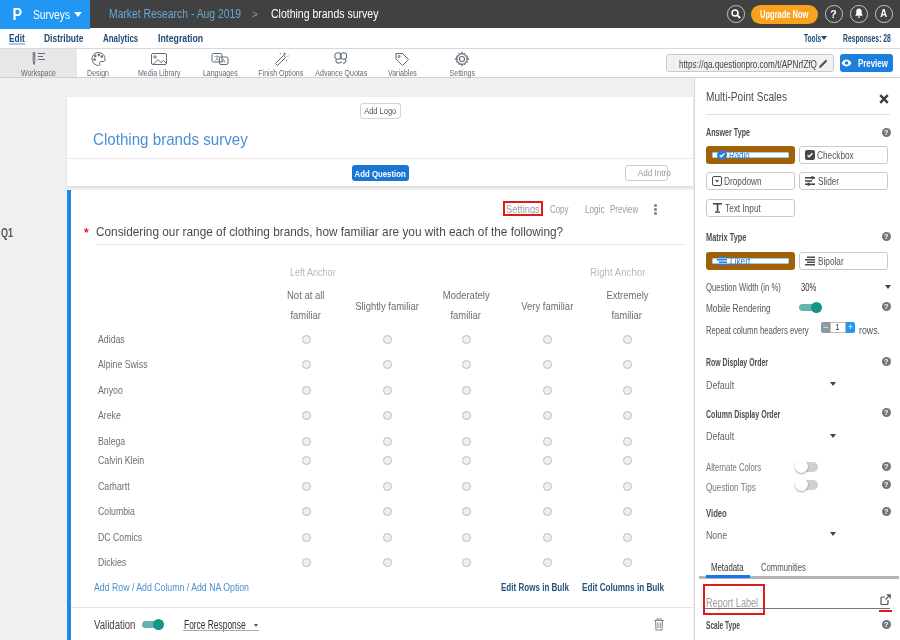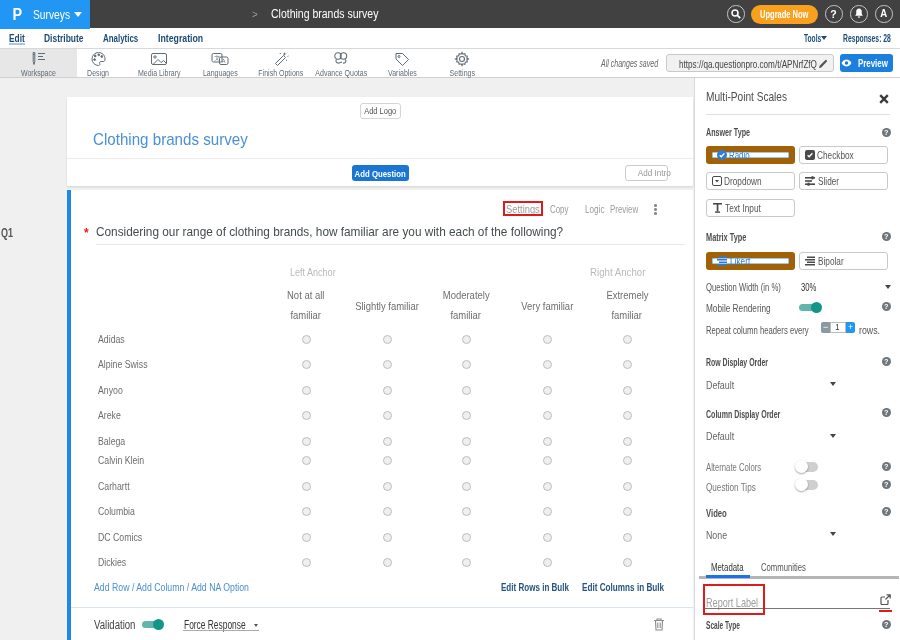--- a/index.html
+++ b/index.html
@@ -104,20 +104,23 @@
 #redbox1 { position:absolute; left:8px; top:506px; width:62px; height:31px; border:2.5px solid #e01b1b; }
 #replabel { position:absolute; left:11.4px; top:516.5px; font-size:13px; color:#9e9e9e; }
 #repline { position:absolute; left:9.6px; top:530px; width:185px; height:1px; background:#777; }
 #redline1 { position:absolute; left:184px; top:531.5px; width:13px; height:2.5px; background:#e01b1b; }
 #scaletype { position:absolute; left:11px; top:541px; font-size:11px; font-weight:bold; color:#4d4d4d; }
 </style>
 </head>
 <body>
 
 <div id="topbar">
+  <div class="crumb1">
+      <span class="sx" style="--s:0.83">Market Research - Aug 2019</span>
+    </div>
   <div class="crumbsep">
       <span class="sxc" style="--s:0.99">&gt;</span>
     </div>
   <div class="crumb2">
       <span class="sx" style="--s:0.84">Clothing brands survey</span>
     </div>
   <div class="tcirc" style="left:727.3px;">
     <svg width="10" height="10" viewBox="0 0 9 9">
         <circle cx="3.6" cy="3.6" r="2.7" fill="none" stroke="#fff" stroke-width="1.4"></circle>
         <line x1="5.8" y1="5.8" x2="8.3" y2="8.3" stroke="#fff" stroke-width="1.6"></line>
@@ -234,23 +237,20 @@
     </svg>
     <div class="lbl">Variables</div>
   </div>
   <div class="titem" style="left:422px;">
     <svg width="16" height="16" viewBox="0 0 16 16" fill="none" stroke="#5f6b76" stroke-width="1.1">
       <circle cx="8" cy="8" r="2.5"></circle>
       <path d="M8 1.5 L8.9 3.2 L10.8 2.7 L11.3 4.7 L13.3 5.2 L12.8 7.1 L14.5 8 L12.8 8.9 L13.3 10.8 L11.3 11.3 L10.8 13.3 L8.9 12.8 L8 14.5 L7.1 12.8 L5.2 13.3 L4.7 11.3 L2.7 10.8 L3.2 8.9 L1.5 8 L3.2 7.1 L2.7 5.2 L4.7 4.7 L5.2 2.7 L7.1 3.2 Z"></path>
     </svg>
     <div class="lbl">Settings</div>
   </div>
-  <div id="saved">
-      <span class="sx" style="--s:0.67">All changes saved</span>
-    </div>
   <div id="urlbox">
       <span class="u">https://qa.questionpro.com/t/APNrfZfQ</span>
       <svg id="urlpen" width="10" height="10" viewBox="0 0 10 10">
         <path d="M1 9 L1.6 6.8 L7.2 1.2 a1 1 0 0 1 1.5 1.5 L3.2 8.4 Z" fill="#555"></path>
       </svg>
     </div>
   <div id="previewbtn">
     <svg width="11" height="8" viewBox="0 0 11 8" style="margin-right:2px;">
         <path d="M0.5 4 C2 1.3 4 0.5 5.5 0.5 C7 0.5 9 1.3 10.5 4 C9 6.7 7 7.5 5.5 7.5 C4 7.5 2 6.7 0.5 4 Z" fill="#fff"></path>
         <circle cx="5.5" cy="4" r="1.7" fill="#1976d2"></circle>

